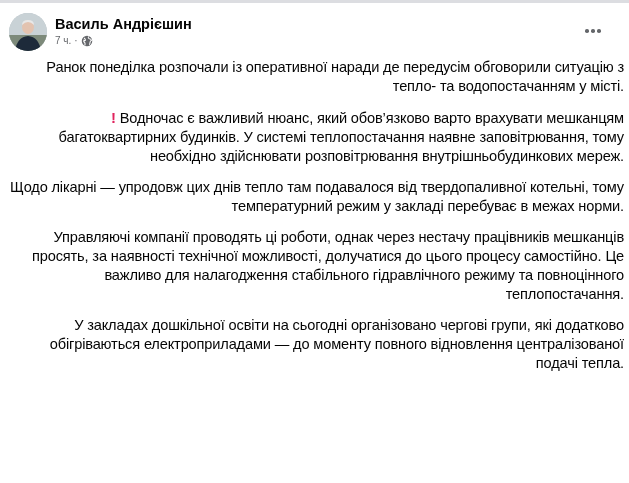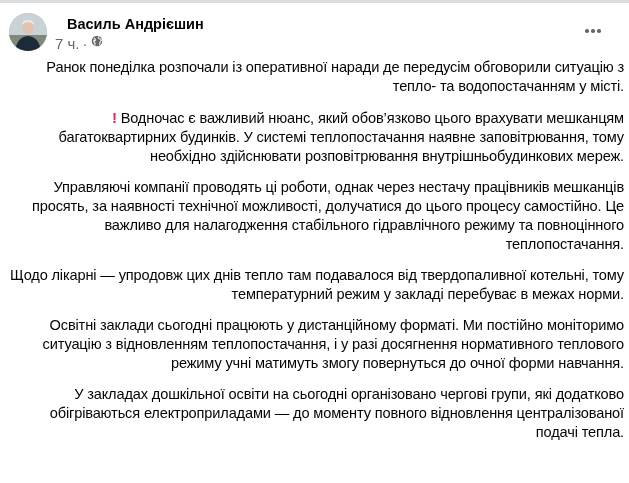--- a/index.html
+++ b/index.html
@@ -2,22 +2,22 @@
 <html><head>
   <meta charset="utf-8">
   <style>
     * { box-sizing: border-box; margin: 0; padding: 0; }
     html, body { width: 629px; height: 483px; overflow: hidden; background: #ffffff; }
     body { font-family: "Liberation Sans", sans-serif; color: #050505; position: relative; }
     .top-border { position: absolute; top: 0; left: 0; width: 629px; height: 3px; background: #dcdde1; }
     .post { position: absolute; top: 3px; left: 0; width: 629px; height: 480px; background: #fff; }
     .header { position: absolute; top: 10px; left: 9px; height: 40px; width: 610px; }
     .avatar { position: absolute; left: 0; top: 0; width: 38px; height: 38px; border-radius: 50%; overflow: hidden; background: #b8c1c6; }
-    .author { position: absolute; left: 46px; top: 3px; font-size: 14.5px; font-weight: bold; color: #050505; white-space: nowrap; margin-left: 12px; }
-    .meta { position: absolute; left: 46px; top: 22px; font-size: 15px; color: #65676b; display: flex; align-items: flex-start; white-space: nowrap; }
+    .author { position: absolute; left: 46px; top: 3px; font-size: 14.5px; font-weight: bold; color: #050505; white-space: nowrap; }
+    .meta { position: absolute; left: 46px; top: 22px; font-size: 10px; color: #65676b; display: flex; align-items: flex-start; white-space: nowrap; }
     .meta .dot { margin: 0 3px; }
     .globe { width: 12px; height: 12px; display: inline-block; }
     .more { position: absolute; right: 12px; top: 6px; width: 28px; height: 24px; display: flex; align-items: center; justify-content: center; cursor: pointer; }
     .more span { display: inline-block; width: 3.5px; height: 3.5px; border-radius: 50%; background: #65676b; margin: 0 1.2px; }
     .content { position: absolute; left: 9px; top: 55px; width: 615px; font-size: 14.6px; line-height: 19px; color: #050505; letter-spacing: -0.15px; }
     .content p { margin: 0 0 12px 0; text-align: right; }
     .excl { color: #e0245e; font-weight: bold; display: inline-block; width: 10px; font-size: 15px; }
   </style>
 </head>
 <body>
@@ -46,20 +46,19 @@
     </div>
     <div class="more">
       <span></span>
         <span></span>
         <span></span>
     </div>
   </div>
 
   <div class="content">
     <p><span>Ранок понеділка розпочали із оперативної наради де передусім обговорили ситуацію з тепло- та водопостачанням у місті.</span></p>
-    <p><span class="excl">!</span><span> Водночас є важливий нюанс, який обов’язково цього врахувати мешканцям багатоквартирних будинків. У системі теплопостачання наявне заповітрювання, тому необхідно здійснювати розповітрювання внутрішньобудинкових мереж.</span></p>
+    <p><span class="excl">!</span><span> Водночас є важливий нюанс, який обов’язково варто врахувати мешканцям багатоквартирних будинків. У системі теплопостачання наявне заповітрювання, тому необхідно здійснювати розповітрювання внутрішньобудинкових мереж.</span></p>
+    <p><span>Щодо лікарні — упродовж цих днів тепло там подавалося від твердопаливної котельні, тому температурний режим у закладі перебуває в межах норми.</span></p>
     <p><span>Управляючі компанії проводять ці роботи, однак через нестачу працівників мешканців просять, за наявності технічної можливості, долучатися до цього процесу самостійно. Це важливо для налагодження стабільного гідравлічного режиму та повноцінного теплопостачання.</span></p>
-    <p><span>Щодо лікарні — упродовж цих днів тепло там подавалося від твердопаливної котельні, тому температурний режим у закладі перебуває в межах норми.</span></p>
-    <p><span>Освітні заклади сьогодні працюють у дистанційному форматі. Ми постійно моніторимо ситуацію з відновленням теплопостачання, і у разі досягнення нормативного теплового режиму учні матимуть змогу повернуться до очної форми навчання.</span></p>
     <p><span>У закладах дошкільної освіти на сьогодні організовано чергові групи, які додатково обігріваються електроприладами — до моменту повного відновлення централізованої подачі тепла.</span></p>
 
   </div>
 </div>
 
 </body></html>

